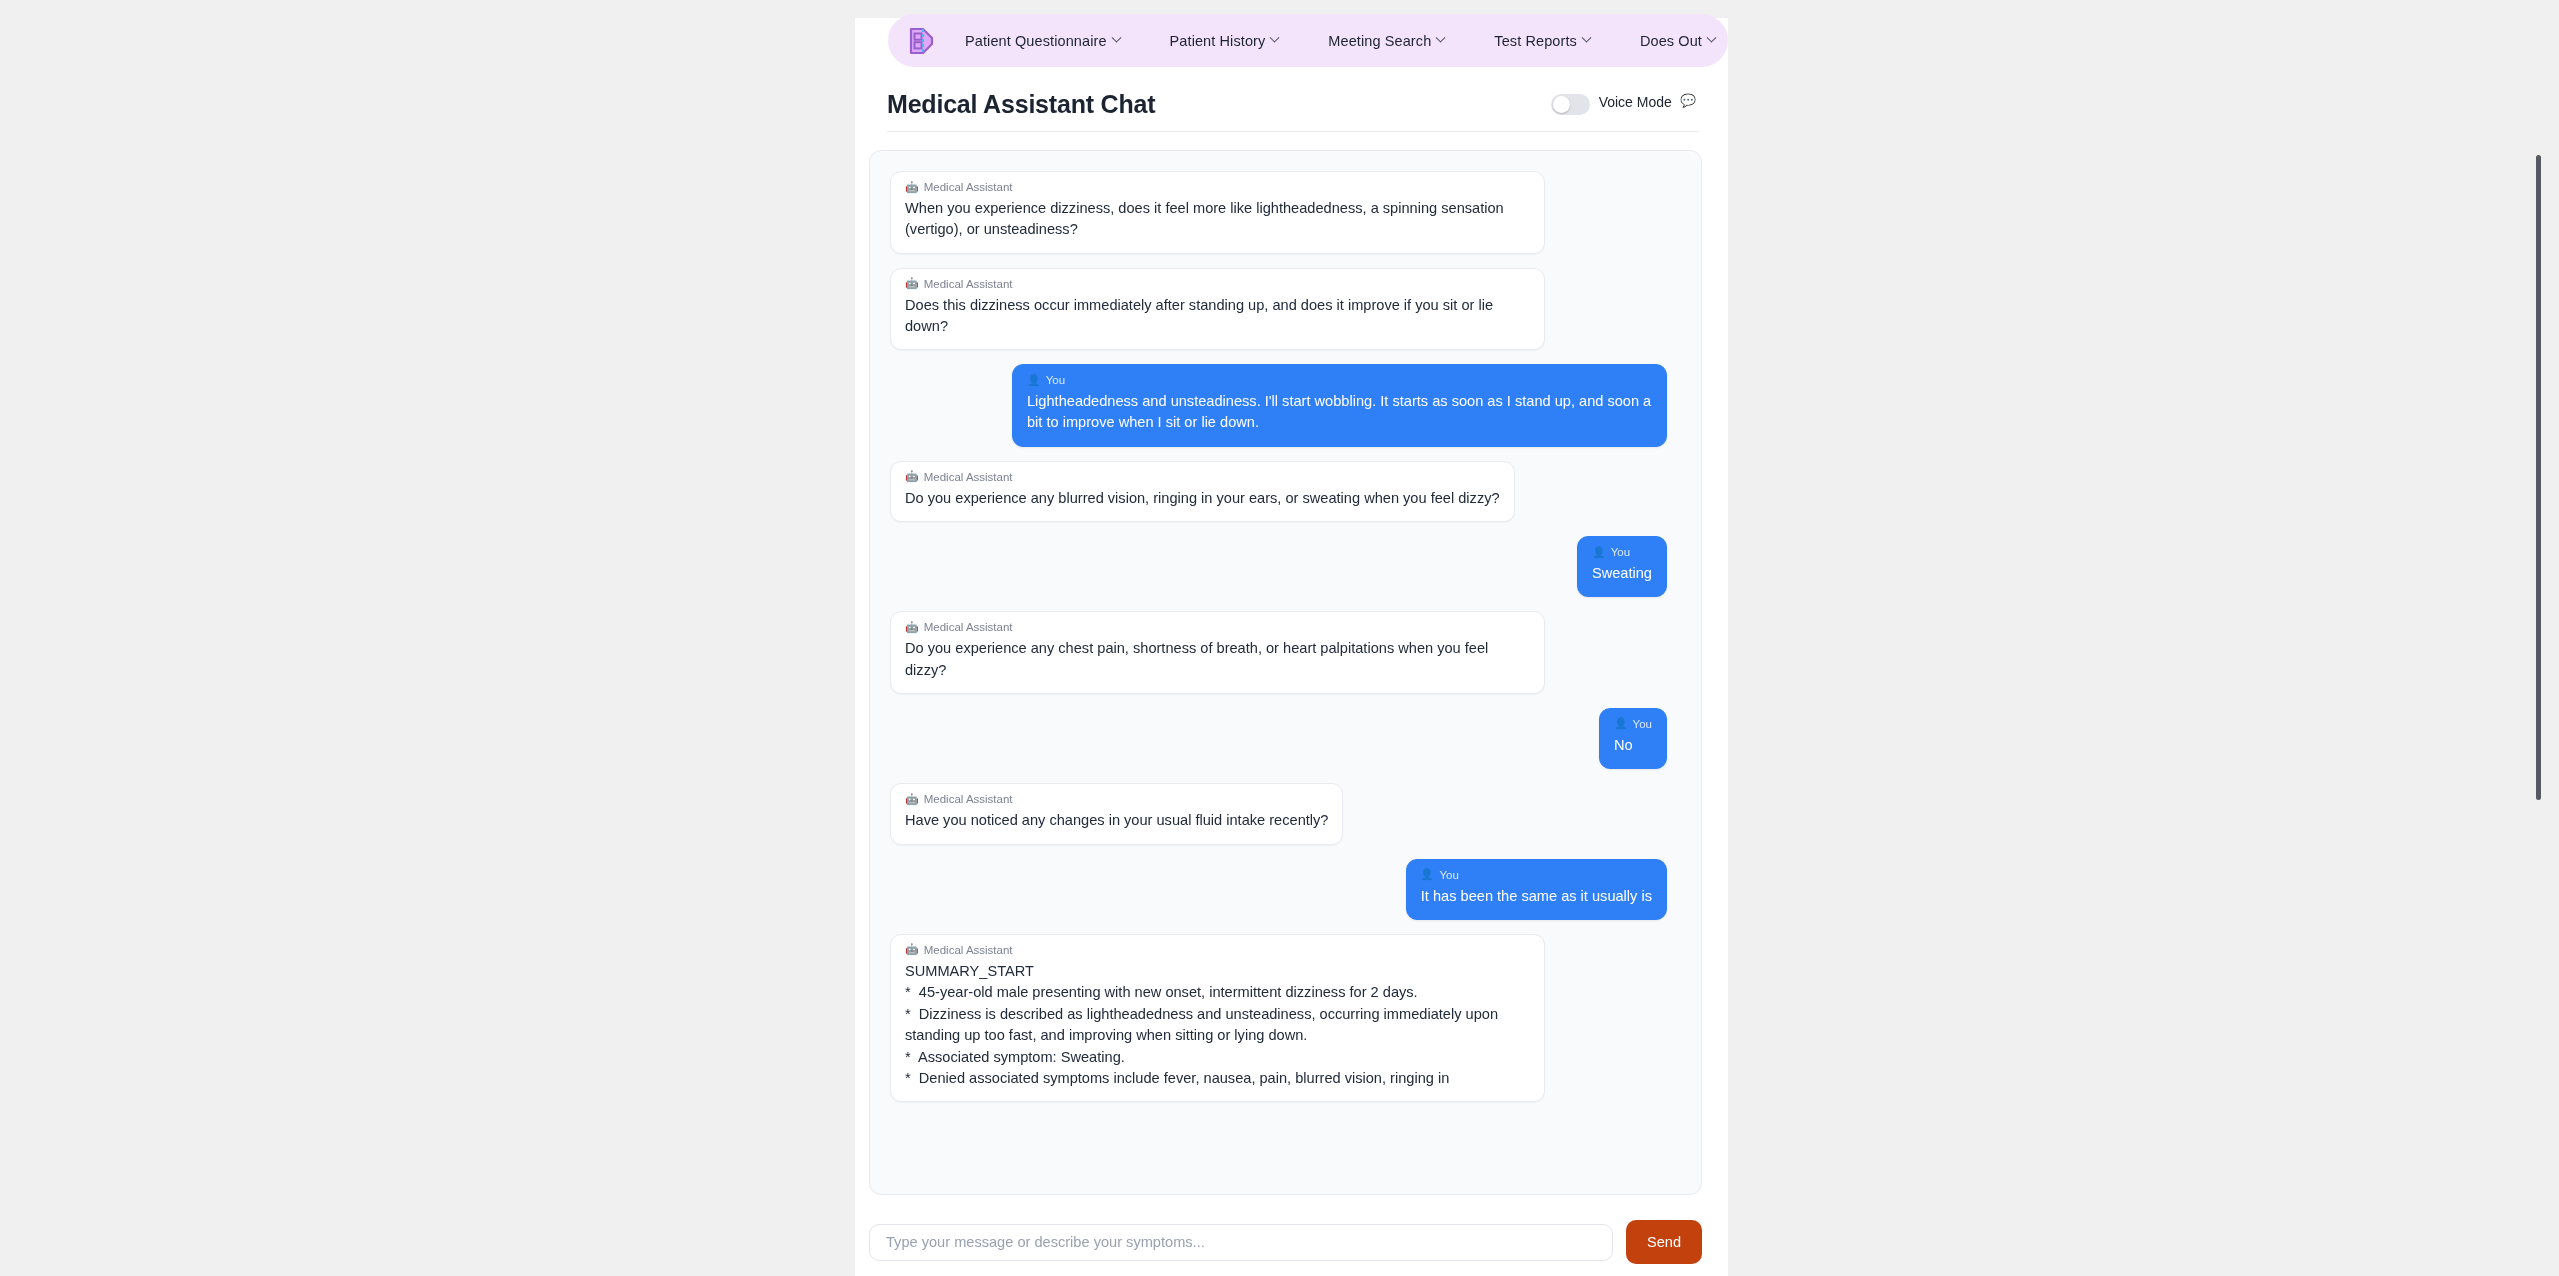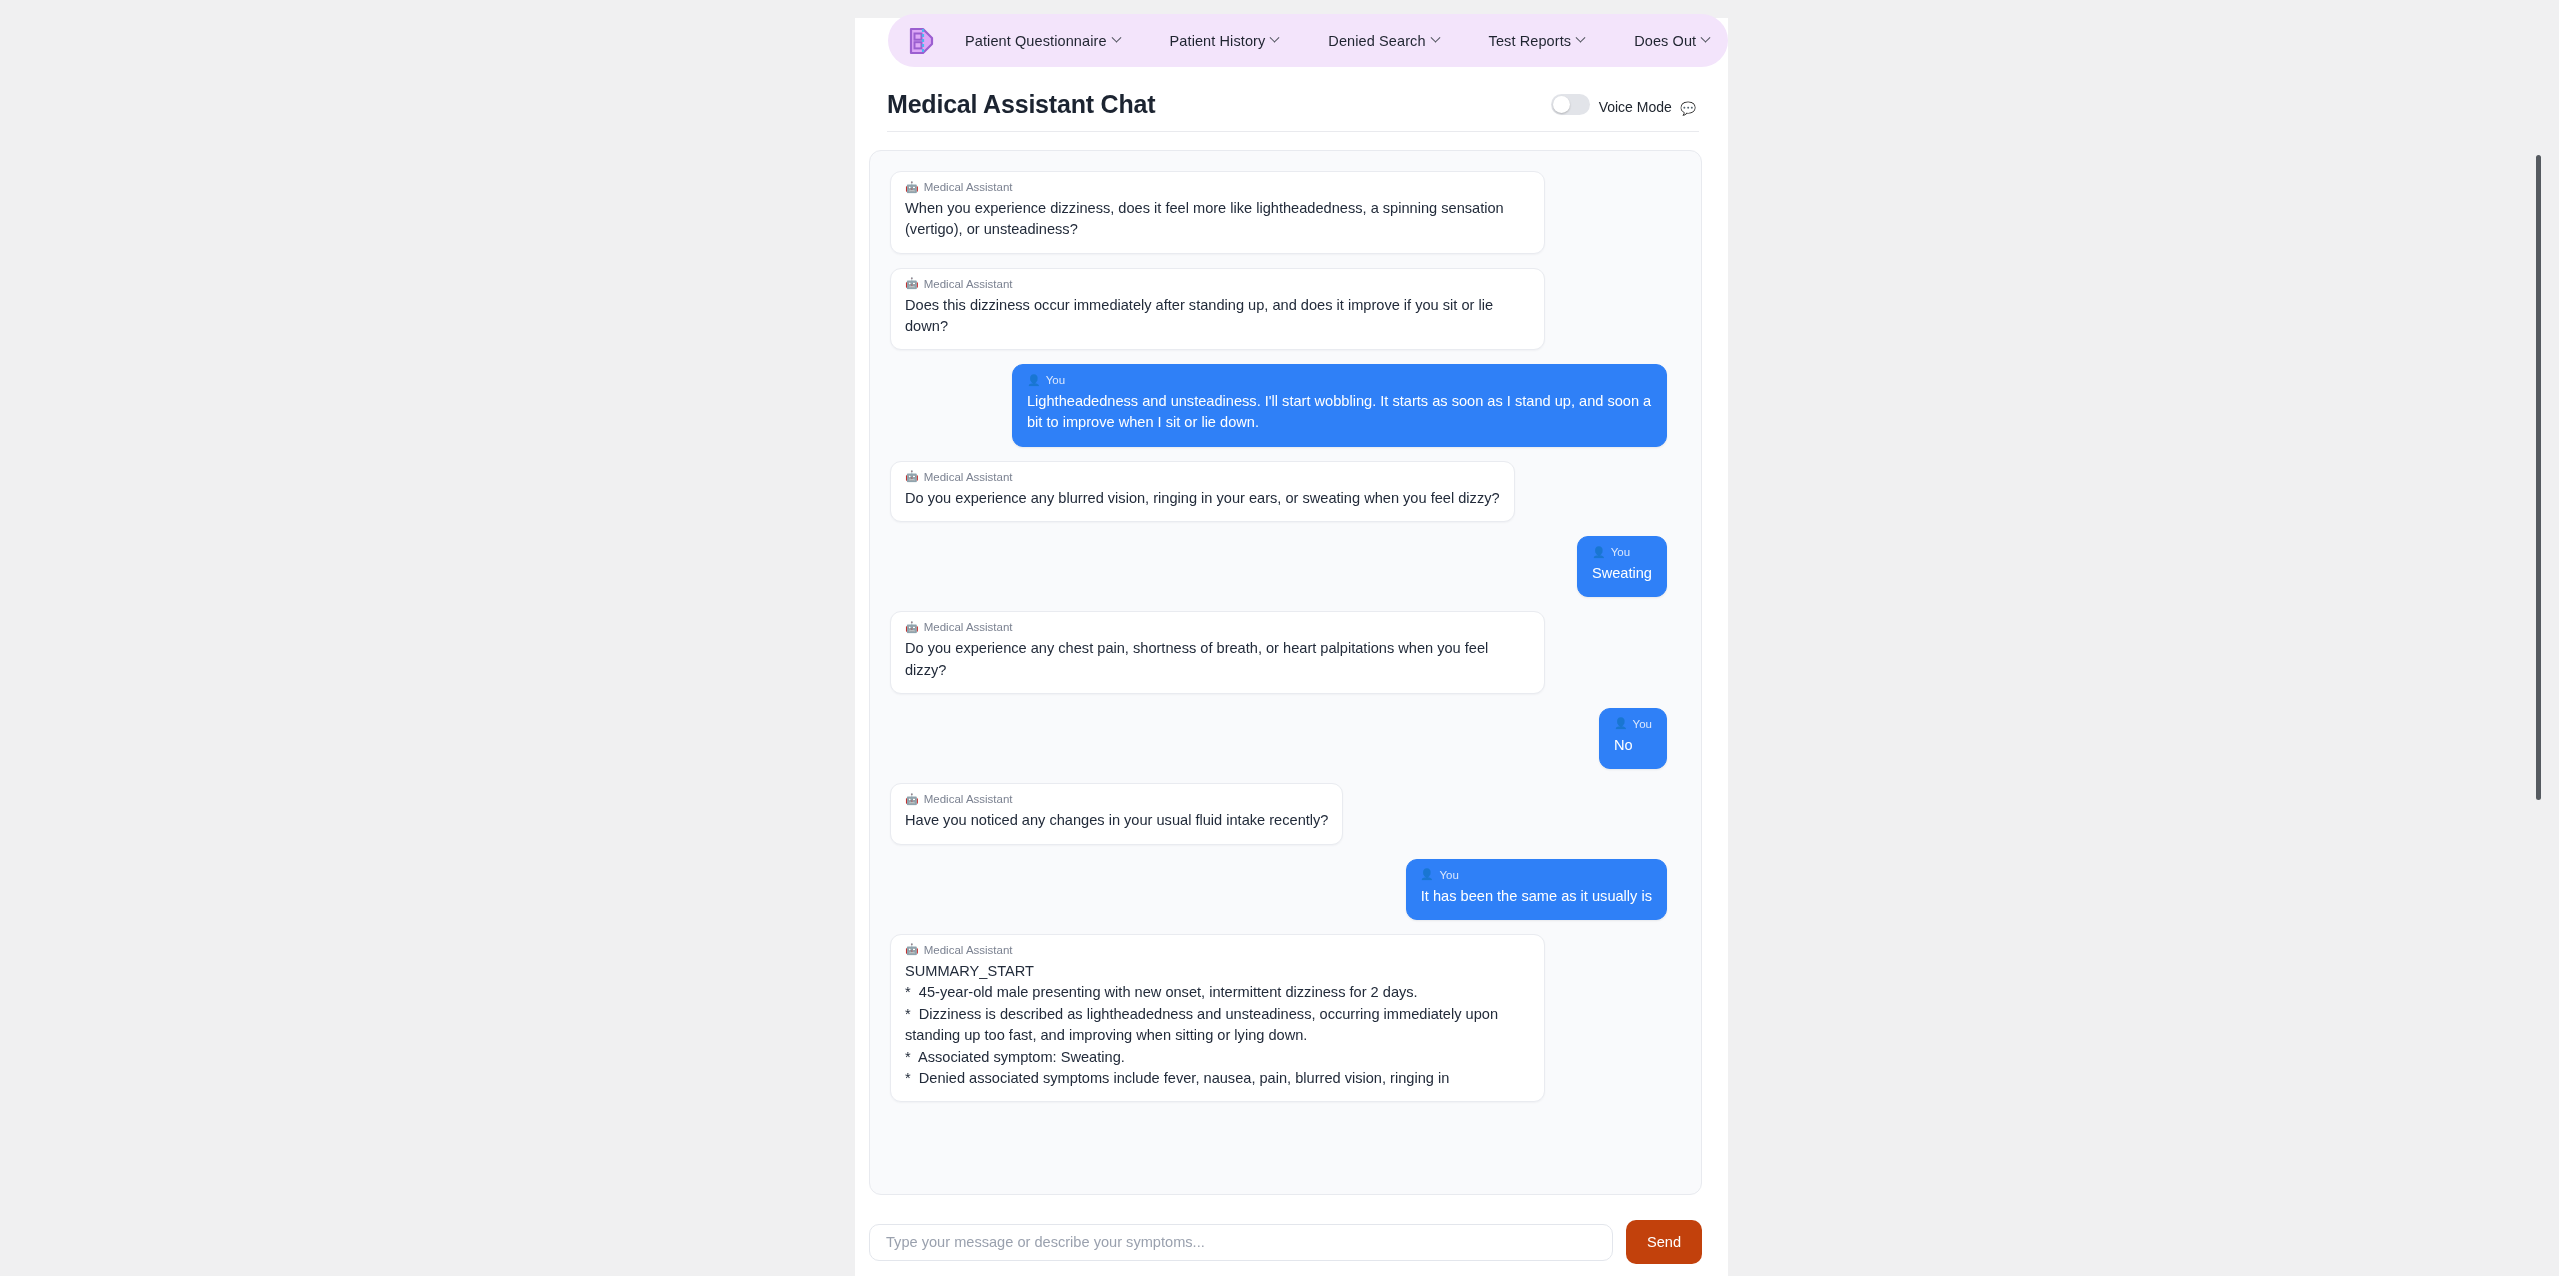--- a/index.html
+++ b/index.html
@@ -73,21 +73,21 @@
     align-items: center;
     justify-content: space-between;
     z-index: 30;
   }
   #page-title {
     font-size: 25px;
     font-weight: bold;
     color: #1c2431;
     letter-spacing: -0.2px;
   }
-  #voice-wrap { display: flex; align-items: flex-end; gap: 9px; }
+  #voice-wrap { display: flex; align-items: flex-start; gap: 9px; }
   #voice-toggle {
     width: 39px; height: 21px;
     border-radius: 11px;
     background: #e2e4e9;
     position: relative;
     cursor: pointer;
     flex: 0 0 auto;
   }
   #voice-knob {
     position: absolute; left: 2px; top: 2px;
@@ -237,21 +237,21 @@
   <div class="nav-items">
     <div class="nav-item">
       <span>Patient Questionnaire</span>
       <span class="chev"></span>
     </div>
     <div class="nav-item">
       <span>Patient History</span>
       <span class="chev"></span>
     </div>
     <div class="nav-item">
-      <span>Denied Search</span>
+      <span>Meeting Search</span>
       <span class="chev"></span>
     </div>
     <div class="nav-item">
       <span>Test Reports</span>
       <span class="chev"></span>
     </div>
     <div class="nav-item">
       <span>Does Out</span>
       <span class="chev"></span>
     </div>

